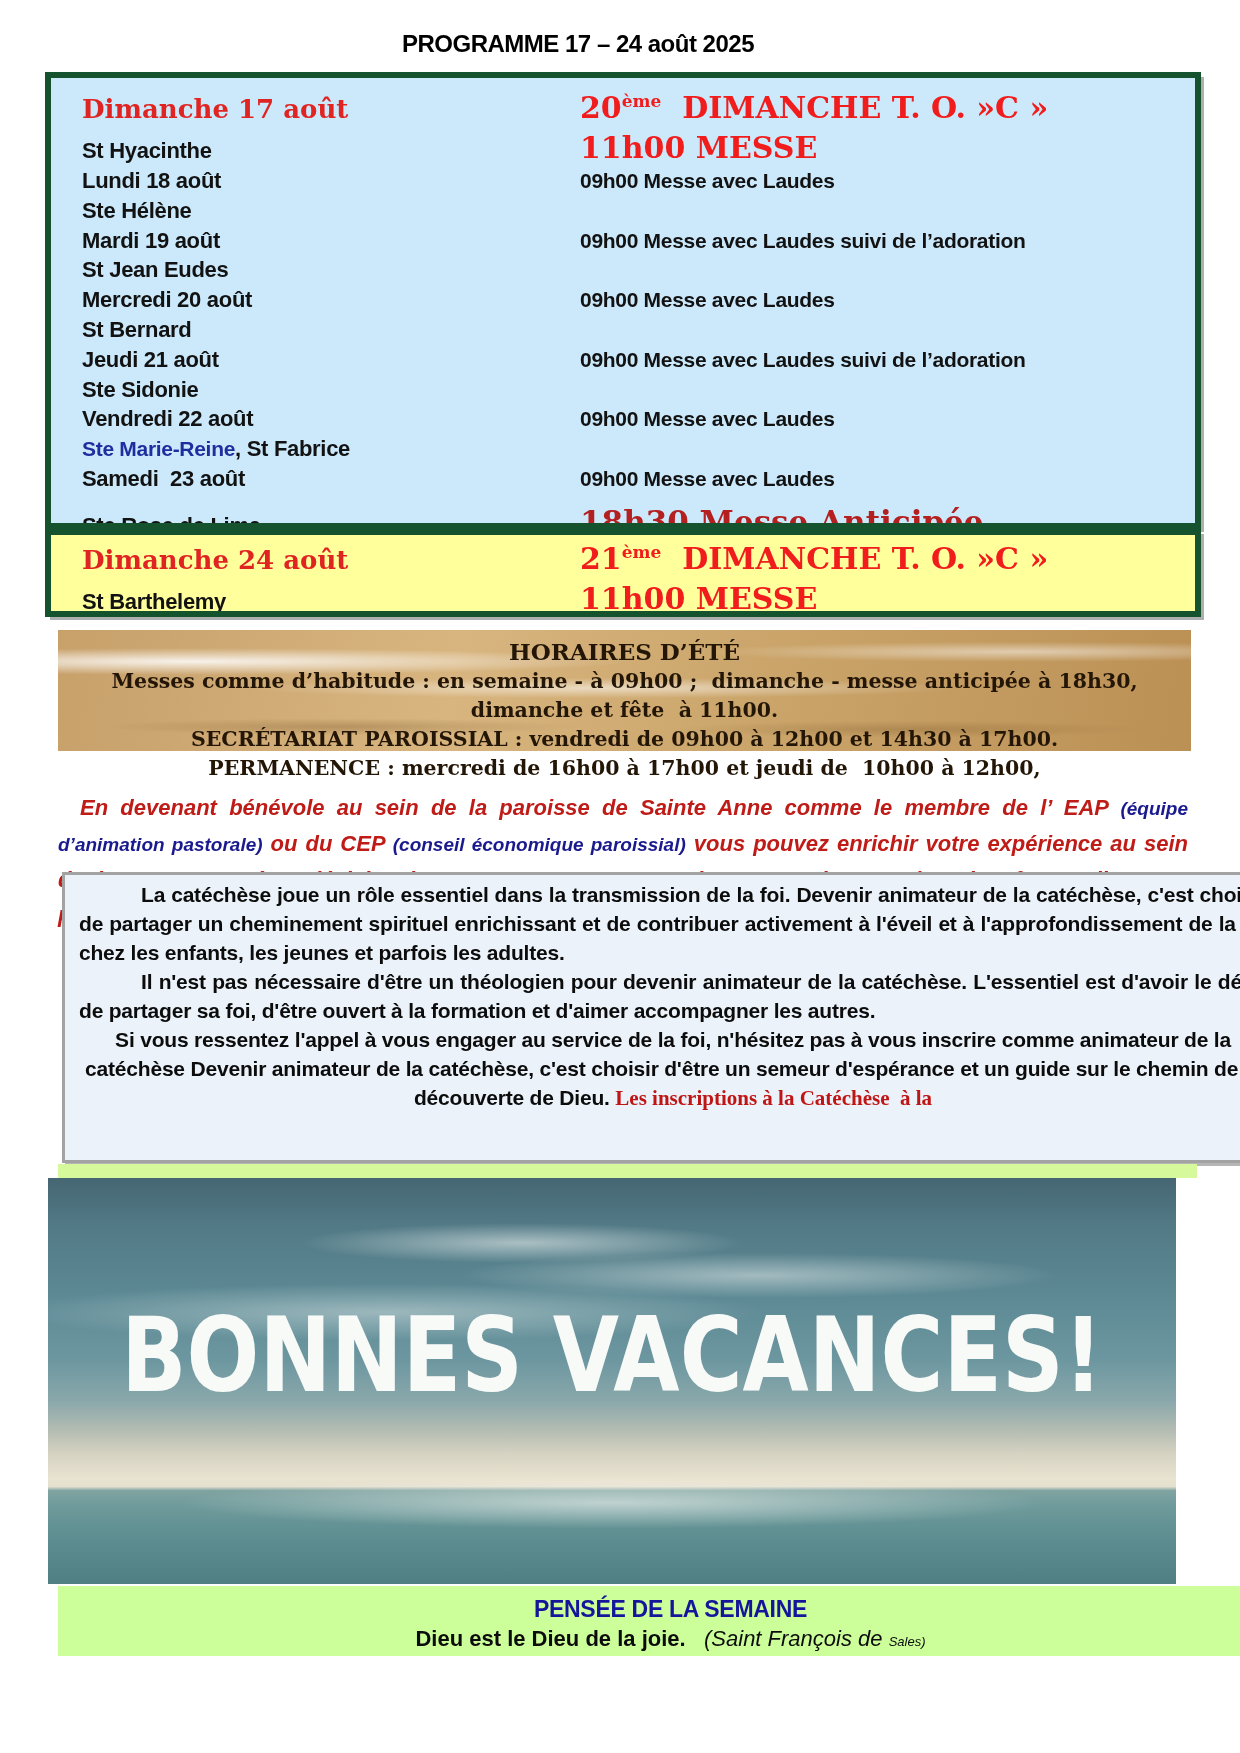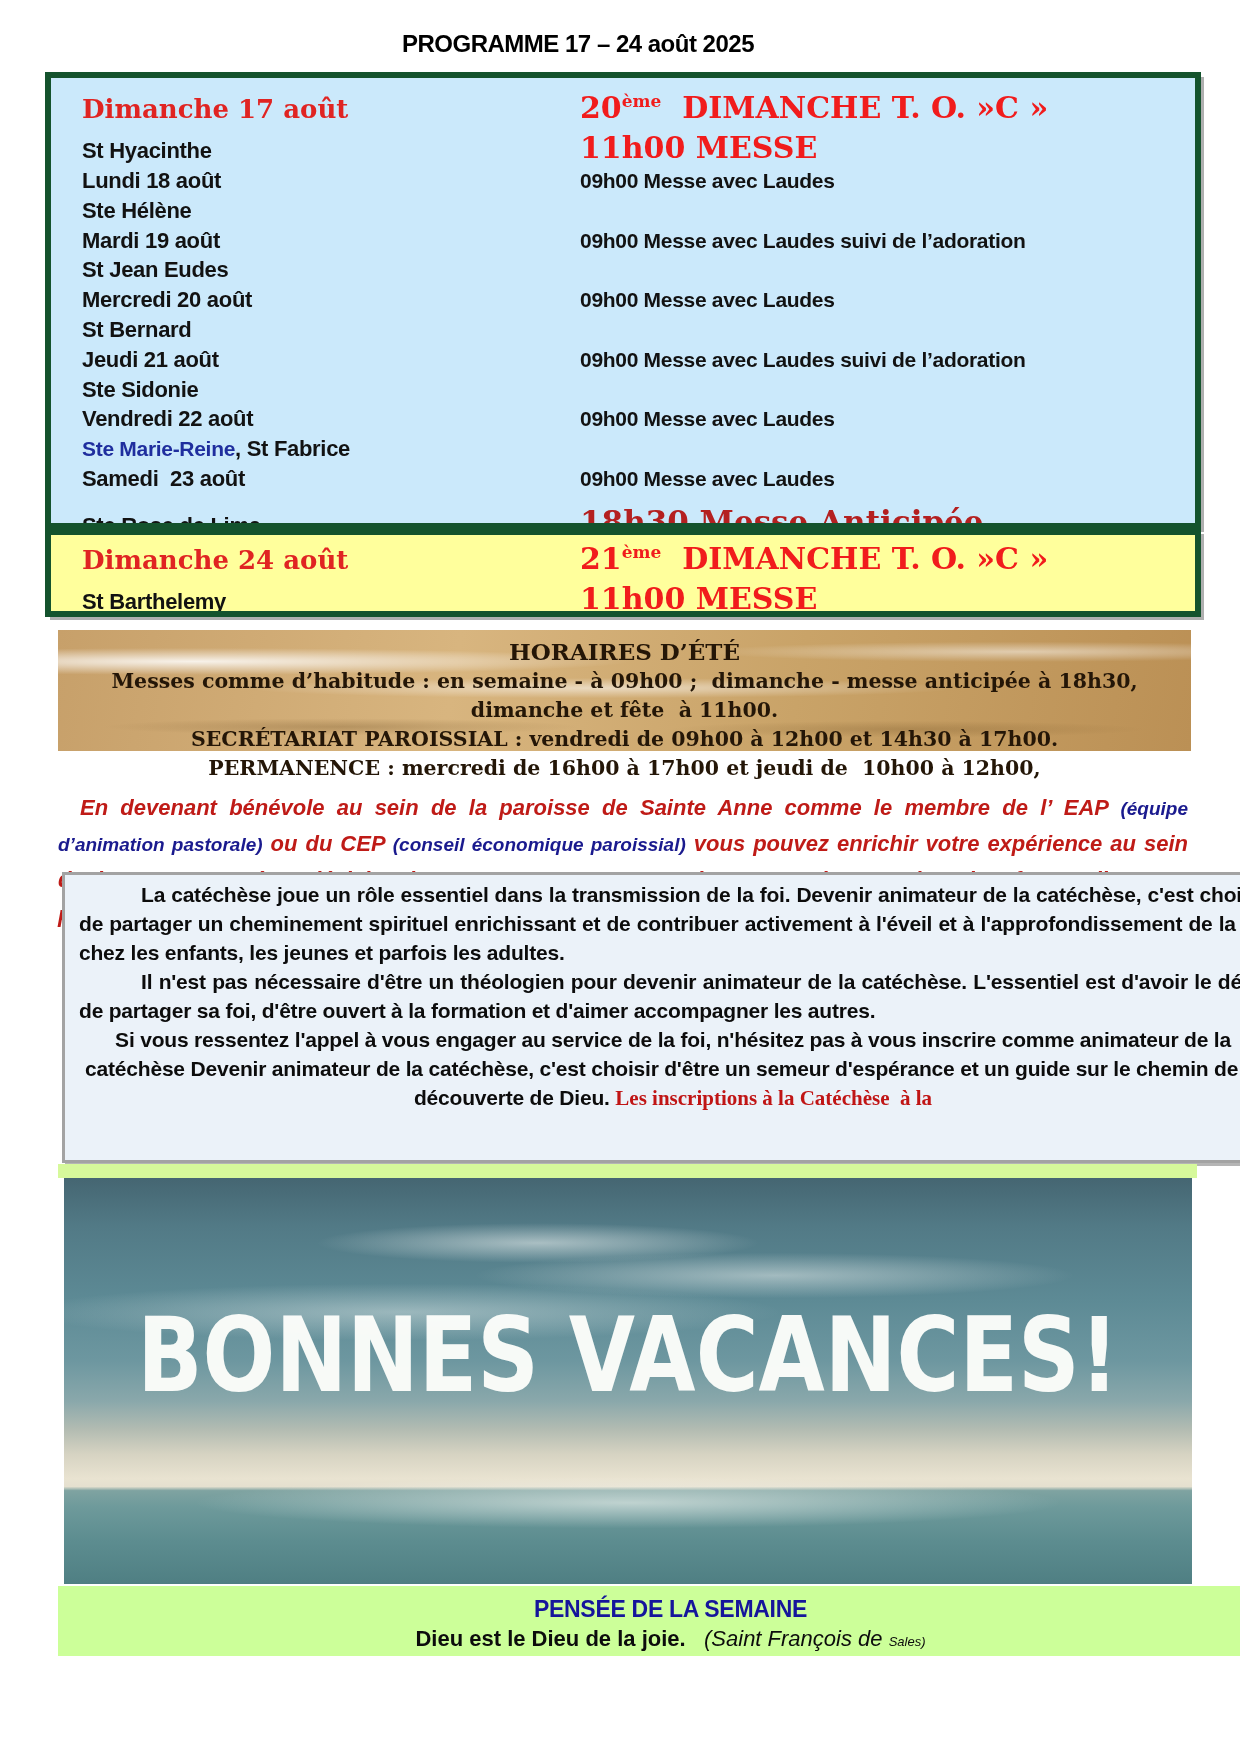--- a/index.html
+++ b/index.html
@@ -81,21 +81,21 @@
   .catechesis p.center { text-align: center; }
   .seg-k-black { color: #0c0c0c; }
   .seg-k-red   { font-family: "Liberation Serif", serif; color: #c01515; font-weight: 600; letter-spacing: 0; white-space: pre-wrap; }
   
   .green-strip {
     position: absolute; left: 58px; top: 1164px; width: 1139px; height: 14px;
     background: #d6f99b;
   }
   
   .beach {
-    position: absolute; left: 64px; top: 1178px; width: 1128px; height: 406px;
+    position: absolute; left: 48px; top: 1178px; width: 1128px; height: 406px;
     background:
       radial-gradient(ellipse 28% 7% at 42% 16%, rgba(240,244,242,.55), rgba(255,255,255,0) 70%),
       radial-gradient(ellipse 38% 8% at 63% 24%, rgba(235,240,238,.5), rgba(255,255,255,0) 70%),
       radial-gradient(ellipse 48% 10% at 30% 33%, rgba(228,236,234,.45), rgba(255,255,255,0) 70%),
       radial-gradient(ellipse 55% 9% at 50% 80%, rgba(255,255,250,.55), rgba(255,255,255,0) 70%),
       linear-gradient(180deg,
         #456672 0%, #527a86 12%, #5d8a95 30%, #6d97a0 45%,
         #8aa8ab 55%, #b3bcb2 62%, #d6d3c2 68%, #e9e3d1 74%,
         #e5e0cf 76%, #7fa3a1 77%, #6e9a9b 81%, #5d8d90 89%, #4f7f83 100%);
     overflow: hidden;

